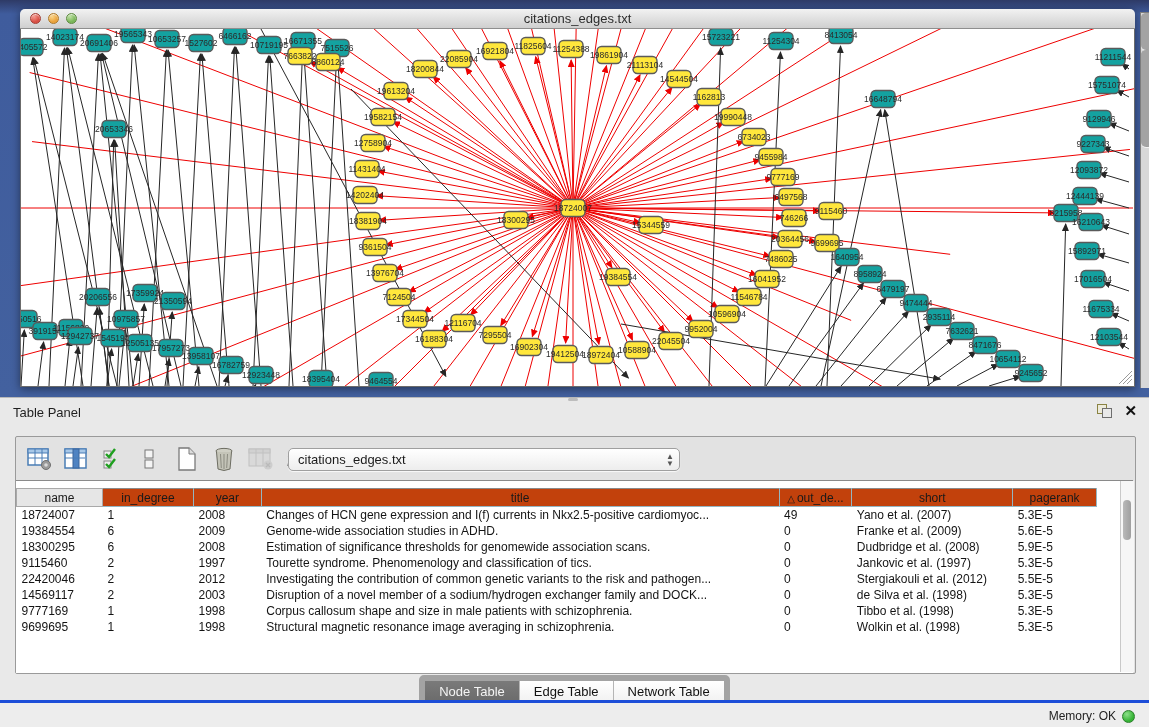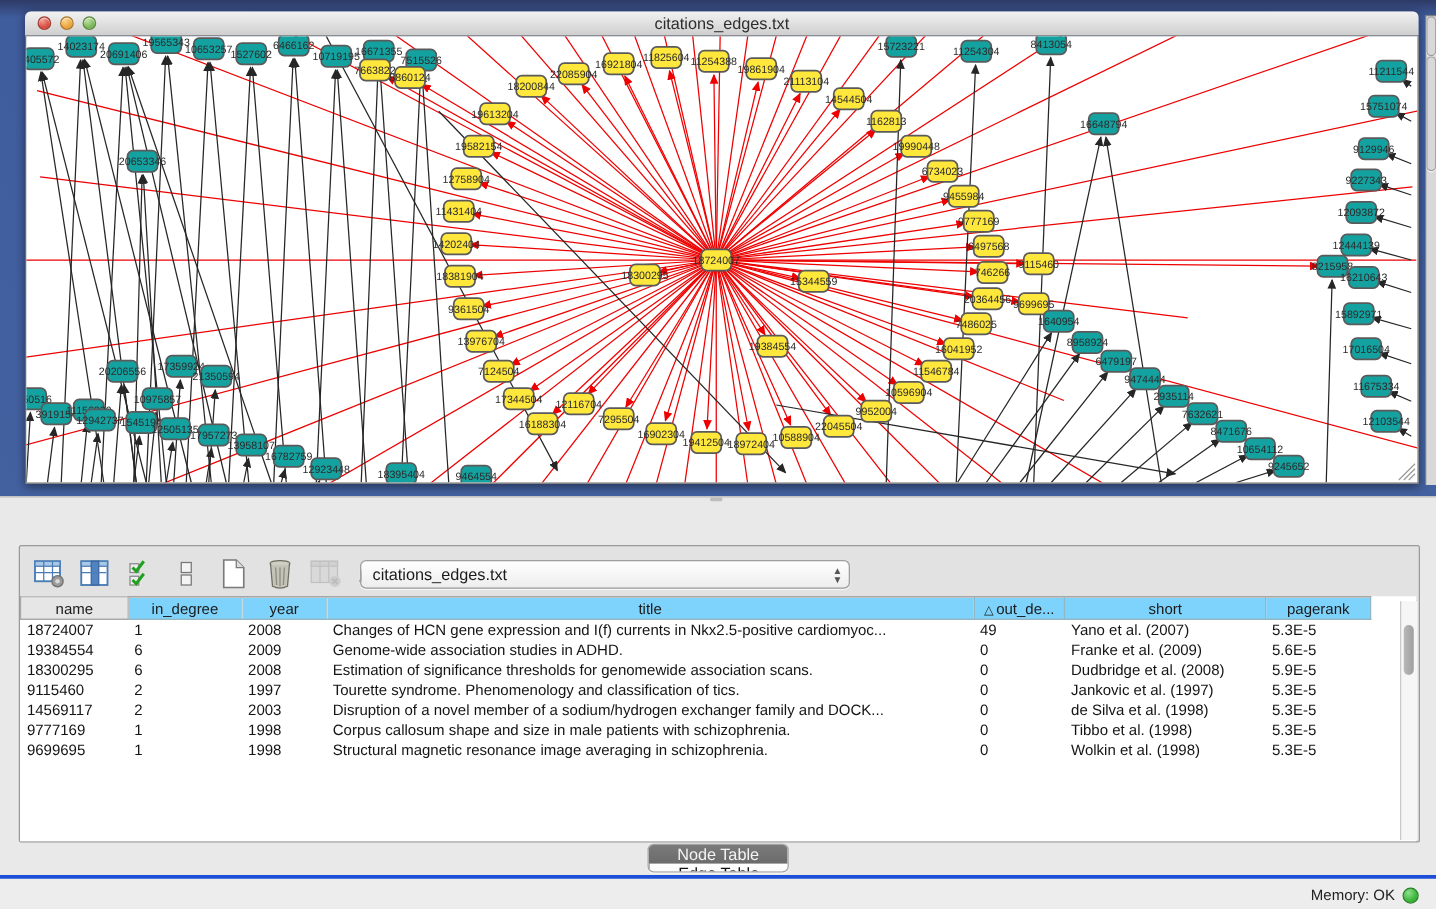--- a/index.html
+++ b/index.html
@@ -30,31 +30,31 @@
   .float-ic .sq2{position:absolute;right:0;bottom:0;width:8px;height:8px;border:1.5px solid #6e6e6e;background:#e9e9e9;}
   .close-x{font-size:15px;font-weight:bold;color:#111;line-height:14px;cursor:default;}
 
   .inner-box{position:absolute;left:15px;top:38px;width:1119px;height:236px;background:#e2e2e2;border:1px solid #9a9a9a;border-radius:2px;}
   .toolbar{position:relative;height:43px;display:flex;align-items:center;gap:11px;padding-left:10px;}
   .tb-ic{width:26px;height:26px;display:flex;align-items:center;justify-content:center;}
   .combo{position:absolute;left:272px;top:11px;width:390px;height:21px;background:linear-gradient(#ffffff,#ededed);border:1px solid #9f9f9f;border-radius:5px;box-shadow:0 1px 1px rgba(255,255,255,.8);display:flex;align-items:center;}
   .combo-text{flex:1;padding-left:9px;font-size:13px;color:#1b1b1b;white-space:nowrap;overflow:hidden;}
   .combo-arrows{width:18px;font-size:8px;color:#555;line-height:7px;text-align:center;}
 
-  table.grid{position:absolute;left:0;top:40px;width:1117px;border-collapse:collapse;table-layout:fixed;font-size:12px;background:#fff;}
-  table.grid th{height:17px;background:#7dd3fc;border:1px solid #93b6c3;border-top:1px solid #8a8a8a;font-weight:normal;font-size:12px;color:#1a1a1a;text-align:center;padding:0;overflow:hidden;white-space:nowrap;}
+  table.grid{position:absolute;left:0;top:51px;width:1117px;border-collapse:collapse;table-layout:fixed;font-size:12px;background:#fff;}
+  table.grid th{height:17px;background:#c2410c;border:1px solid #93b6c3;border-top:1px solid #8a8a8a;font-weight:normal;font-size:12px;color:#1a1a1a;text-align:center;padding:0;overflow:hidden;white-space:nowrap;}
   table.grid th.gray{background:#e6e6e6;border-color:#a9a9a9;}
   table.grid td{height:16px;padding:0 0 0 5px;border:none;color:#141414;white-space:nowrap;overflow:hidden;}
   .sort-tri{font-size:10px;margin-right:2px;}
   .table-white{position:absolute;left:0;top:43px;bottom:0;width:1117px;background:#fff;border-top:1px solid #8a8a8a;}
   .vscroll{position:absolute;right:1px;top:44px;bottom:1px;width:13px;background:#f6f6f6;border-left:1px solid #c9c9c9;}
   .vthumb{position:absolute;left:2px;top:19px;width:8px;height:40px;background:linear-gradient(90deg,#b9b9b9,#9f9f9f);border-radius:5px;}
 
   .tabs-row{position:absolute;left:0;top:277px;width:100%;display:flex;justify-content:center;}
-  .seg{display:flex;height:21px;border:1px solid #a3a3a3;border-radius:5px;overflow:hidden;box-shadow:0 1px 0 rgba(255,255,255,.7);flex-direction:column;}
+  .seg{display:flex;height:21px;border:6px solid #a3a3a3;border-radius:5px;overflow:hidden;box-shadow:0 1px 0 rgba(255,255,255,.7);}
   .seg .tab{display:flex;align-items:center;justify-content:center;font-size:13px;padding:0 14px;background:linear-gradient(#ffffff,#f1f1f1);color:#111;border-left:1px solid #b5b5b5;}
   .seg .tab:first-child{border-left:none;}
   .seg .tab.active{background:linear-gradient(#7a7a7a,#6b6b6b);color:#f4f4f4;}
 
   .statusbar{position:absolute;left:0;top:700px;width:1149px;height:27px;background:#ededed;border-top:3px solid #1d4ed8;}
   .mem{position:absolute;right:14px;top:6px;display:flex;align-items:center;gap:6px;font-size:12px;color:#222;}
   .mem-dot{width:13px;height:13px;border-radius:50%;background:radial-gradient(circle at 35% 30%,#8ee08a,#35b335 65%);border:1px solid #2a7f2a;box-sizing:border-box;}
 
   .splitter-dot{position:absolute;left:568px;top:0px;width:10px;height:3px;background:#bdbdbd;border-radius:2px;}
 </style>
@@ -650,20 +650,30 @@
     </div>
   </div>
   <div class="right-sliver">
     <div class="seg"></div>
       <div class="seg" style="height:90px;"></div>
   </div>
 </div>
 
 <div class="table-panel">
   <div class="splitter-dot"></div>
+  <div class="panel-head">
+    <div class="panel-title">Table Panel</div>
+    <div class="panel-icons">
+      <div class="float-ic">
+          <div class="sq1"></div>
+          <div class="sq2"></div>
+        </div>
+      <div class="close-x">✕</div>
+    </div>
+  </div>
 
   <div class="inner-box">
     <div class="toolbar">
       <div class="tb-ic">
         <svg width="25" height="24">
             <rect x="1" y="2" width="20" height="16" fill="#fff" stroke="#4a7db5" stroke-width="1.5"></rect>
             <rect x="1" y="2" width="20" height="4" fill="#a8c8e8" stroke="#4a7db5"></rect>
             <line x1="8" y1="2" x2="8" y2="18" stroke="#4a7db5"></line>
             <line x1="15" y1="2" x2="15" y2="18" stroke="#4a7db5"></line>
             <line x1="1" y1="11" x2="21" y2="11" stroke="#4a7db5"></line>
@@ -784,20 +794,30 @@
             <td>9115460</td>
             <td>2</td>
             <td>1997</td>
             <td>Tourette syndrome. Phenomenology and classification of tics.</td>
             <td>0</td>
             <td>Jankovic et al. (1997)</td>
             <td>5.3E-5</td>
             <td></td>
           </tr>
           <tr>
+            <td>22420046</td>
+            <td>2</td>
+            <td>2012</td>
+            <td>Investigating the contribution of common genetic variants to the risk and pathogen...</td>
+            <td>0</td>
+            <td>Stergiakouli et al. (2012)</td>
+            <td>5.5E-5</td>
+            <td></td>
+          </tr>
+          <tr>
             <td>14569117</td>
             <td>2</td>
             <td>2003</td>
             <td>Disruption of a novel member of a sodium/hydrogen exchanger family and DOCK...</td>
             <td>0</td>
             <td>de Silva et al. (1998)</td>
             <td>5.3E-5</td>
             <td></td>
           </tr>
           <tr>

